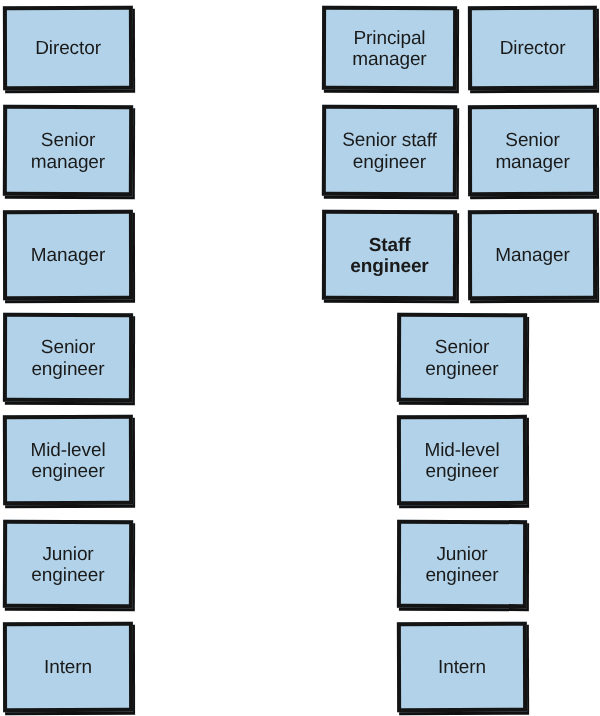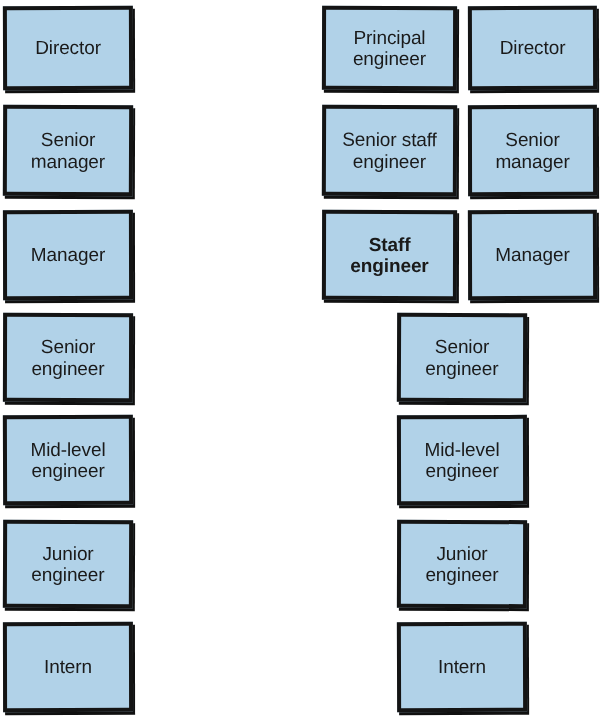--- a/index.html
+++ b/index.html
@@ -75,21 +75,21 @@
         <span class="label">Junior
 engineer</span>
       </div>
       <div class="node sk3" style="left: 3px; top: 622px; width: 130px; height: 90px; background: rgb(177, 210, 232); border-color: rgb(20, 20, 20); color: rgb(26, 26, 26);">
         <span class="label">Intern</span>
       </div>
     </div>
     <div style="position: absolute; left: 0px; top: 0px; width: 100%; height: 100%;">
       <div class="node sk4" style="left: 322px; top: 6px; width: 135px; height: 84px; background: rgb(177, 210, 232); border-color: rgb(20, 20, 20); color: rgb(26, 26, 26);">
         <span class="label">Principal
-engineer</span>
+manager</span>
       </div>
       <div class="node sk1" style="left: 468px; top: 6px; width: 129px; height: 84px; background: rgb(177, 210, 232); border-color: rgb(20, 20, 20); color: rgb(26, 26, 26);">
         <span class="label">Director</span>
       </div>
       <div class="node sk2" style="left: 322px; top: 105px; width: 135px; height: 91px; background: rgb(177, 210, 232); border-color: rgb(20, 20, 20); color: rgb(26, 26, 26); align-items: center;">
         <span class="label">Senior staff
 engineer</span>
       </div>
       <div class="node sk3" style="left: 468px; top: 105px; width: 129px; height: 91px; background: rgb(177, 210, 232); border-color: rgb(20, 20, 20); color: rgb(26, 26, 26);">
         <span class="label">Senior

